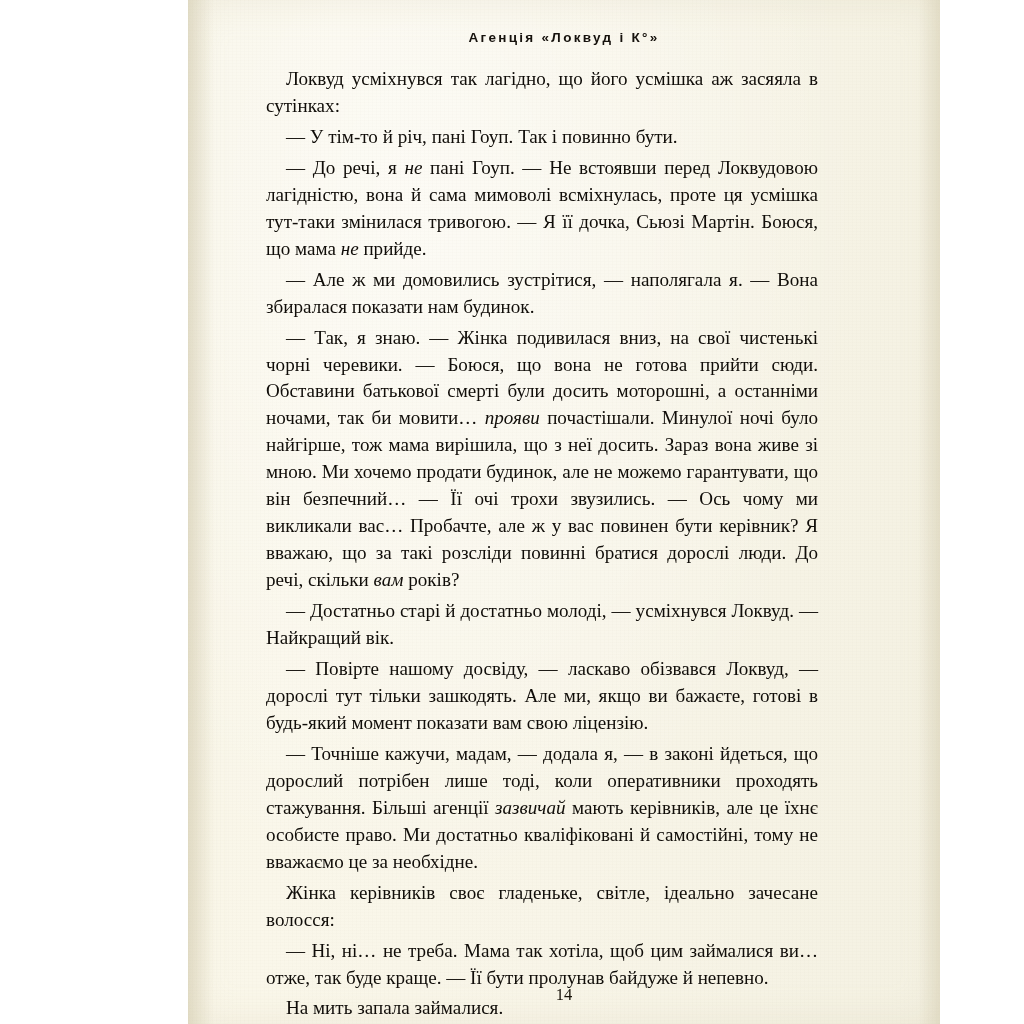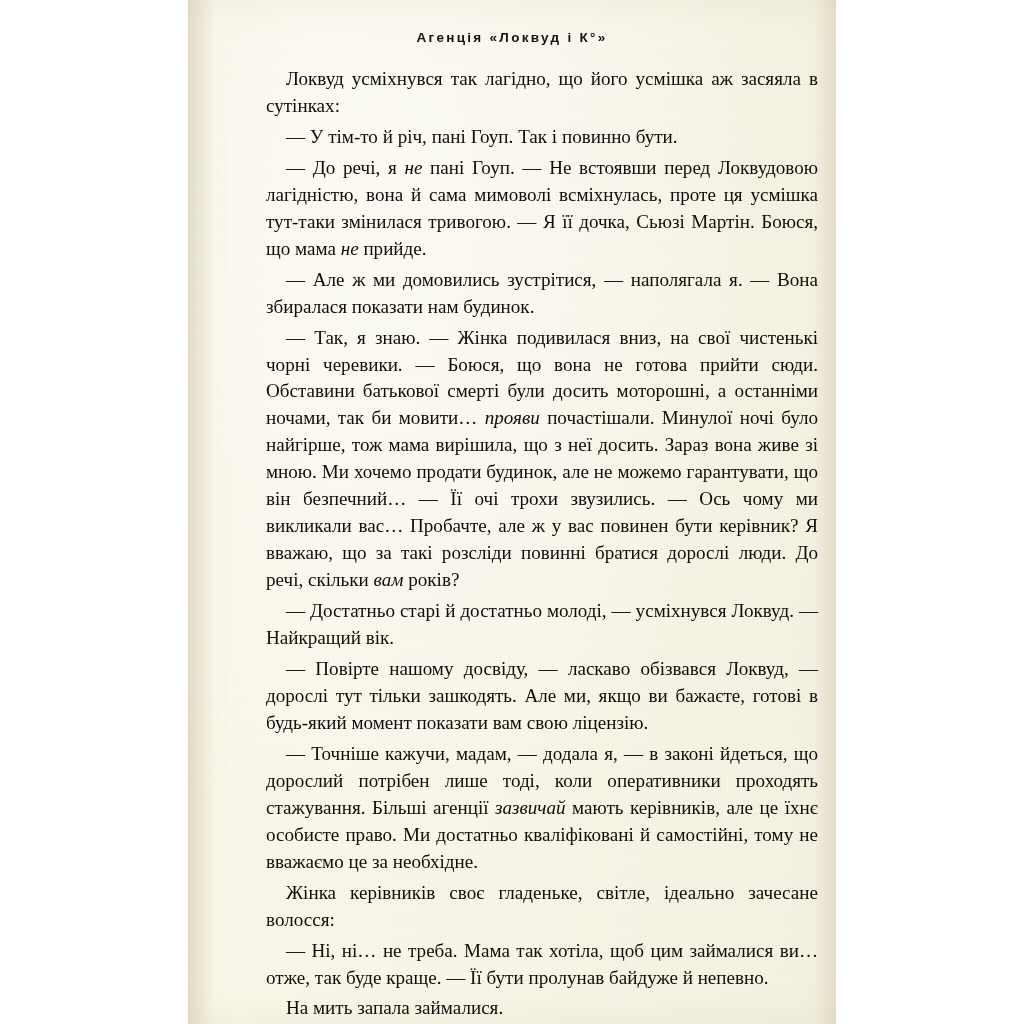--- a/index.html
+++ b/index.html
@@ -12,21 +12,21 @@
     width: 1024px;
     height: 1024px;
     overflow: hidden;
     font-family: "Liberation Serif", "DejaVu Serif", serif;
   }
 
   .page-sheet {
     position: absolute;
     left: 188px;
     top: 0;
-    width: 648px;
+    width: 752px;
     height: 1024px;
     background:
       radial-gradient(ellipse at 30% 20%, rgba(255,255,255,0.55) 0%, rgba(255,255,255,0) 60%),
       linear-gradient(95deg, #f7f4e6 0%, #faf7ea 18%, #f8f5e8 55%, #f4f1e2 100%);
     box-shadow: inset 0 0 38px rgba(205,195,160,0.22);
   }
 
   
   .paper-grain {
     position: absolute;
@@ -114,13 +114,14 @@
     <p>— Так, я знаю. — Жінка подивилася вниз, на свої чистенькі чорні черевики. — Боюся, що вона не готова прийти сюди. Обставини батькової смерті були досить моторошні, а останніми ночами, так би мовити… <em>прояви</em> почастішали. Минулої ночі було найгірше, тож мама вирішила, що з неї досить. Зараз вона живе зі мною. Ми хочемо продати будинок, але не можемо гарантувати, що він безпечний… — Її очі трохи звузились. — Ось чому ми викликали вас… Пробачте, але ж у вас повинен бути керівник? Я вважаю, що за такі розсліди повинні братися дорослі люди. До речі, скільки <em>вам</em> років?</p>
     <p>— Достатньо старі й достатньо молоді, — усміхнувся Локвуд. — Найкращий вік.</p>
     <p>— Повірте нашому досвіду, — ласкаво обізвався Локвуд, — дорослі тут тільки зашкодять. Але ми, якщо ви бажаєте, готові в будь-який момент показати вам свою ліцензію.</p>
     <p>— Точніше кажучи, мадам, — додала я, — в законі йдеться, що дорослий потрібен лише тоді, коли оперативники проходять стажування. Більші агенції <em>зазвичай</em> мають керівників, але це їхнє особисте право. Ми достатньо кваліфіковані й самостійні, тому не вважаємо це за необхідне.</p>
     <p>Жінка керівників своє гладеньке, світле, ідеально зачесане волосся:</p>
     <p>— Ні, ні… не треба. Мама так хотіла, щоб цим займалися ви… отже, так буде краще. — Її бути пролунав байдуже й непевно.</p>
     <p>На мить запала займалися.</p>
     <p class="last-para">— Дякую, мадам. — Я озирнулася на двері, що завмерли</p>
   </div>
 
+  <div class="folio">14</div>
 </div>
 
 </body></html>

